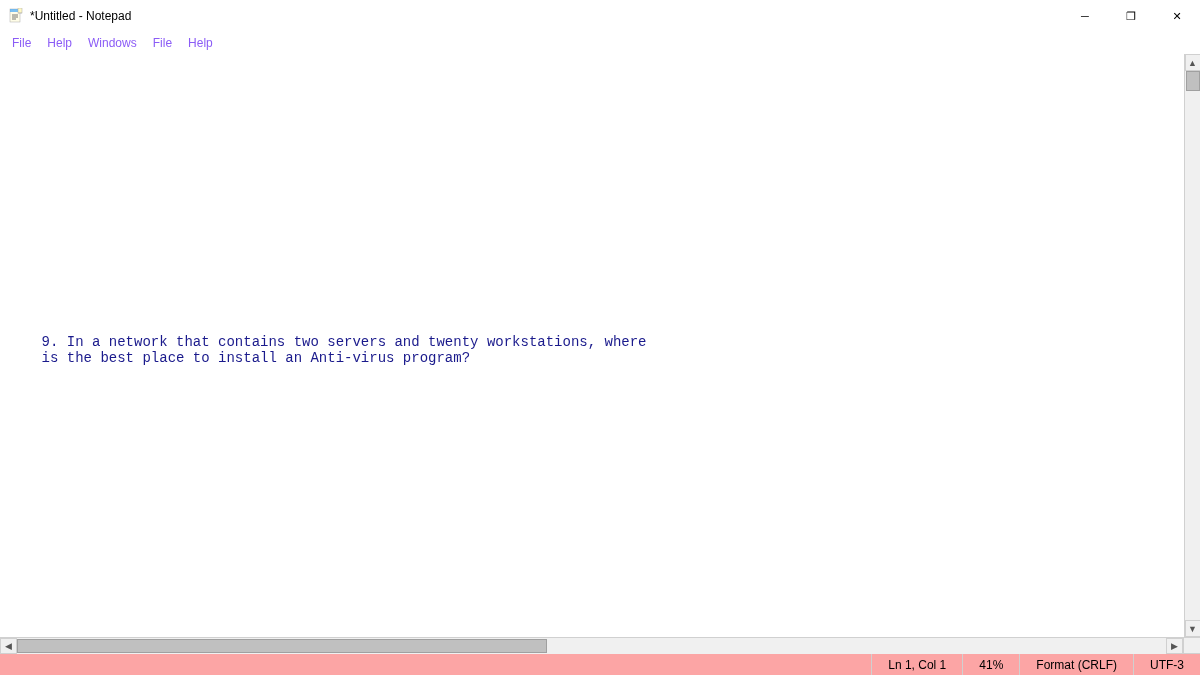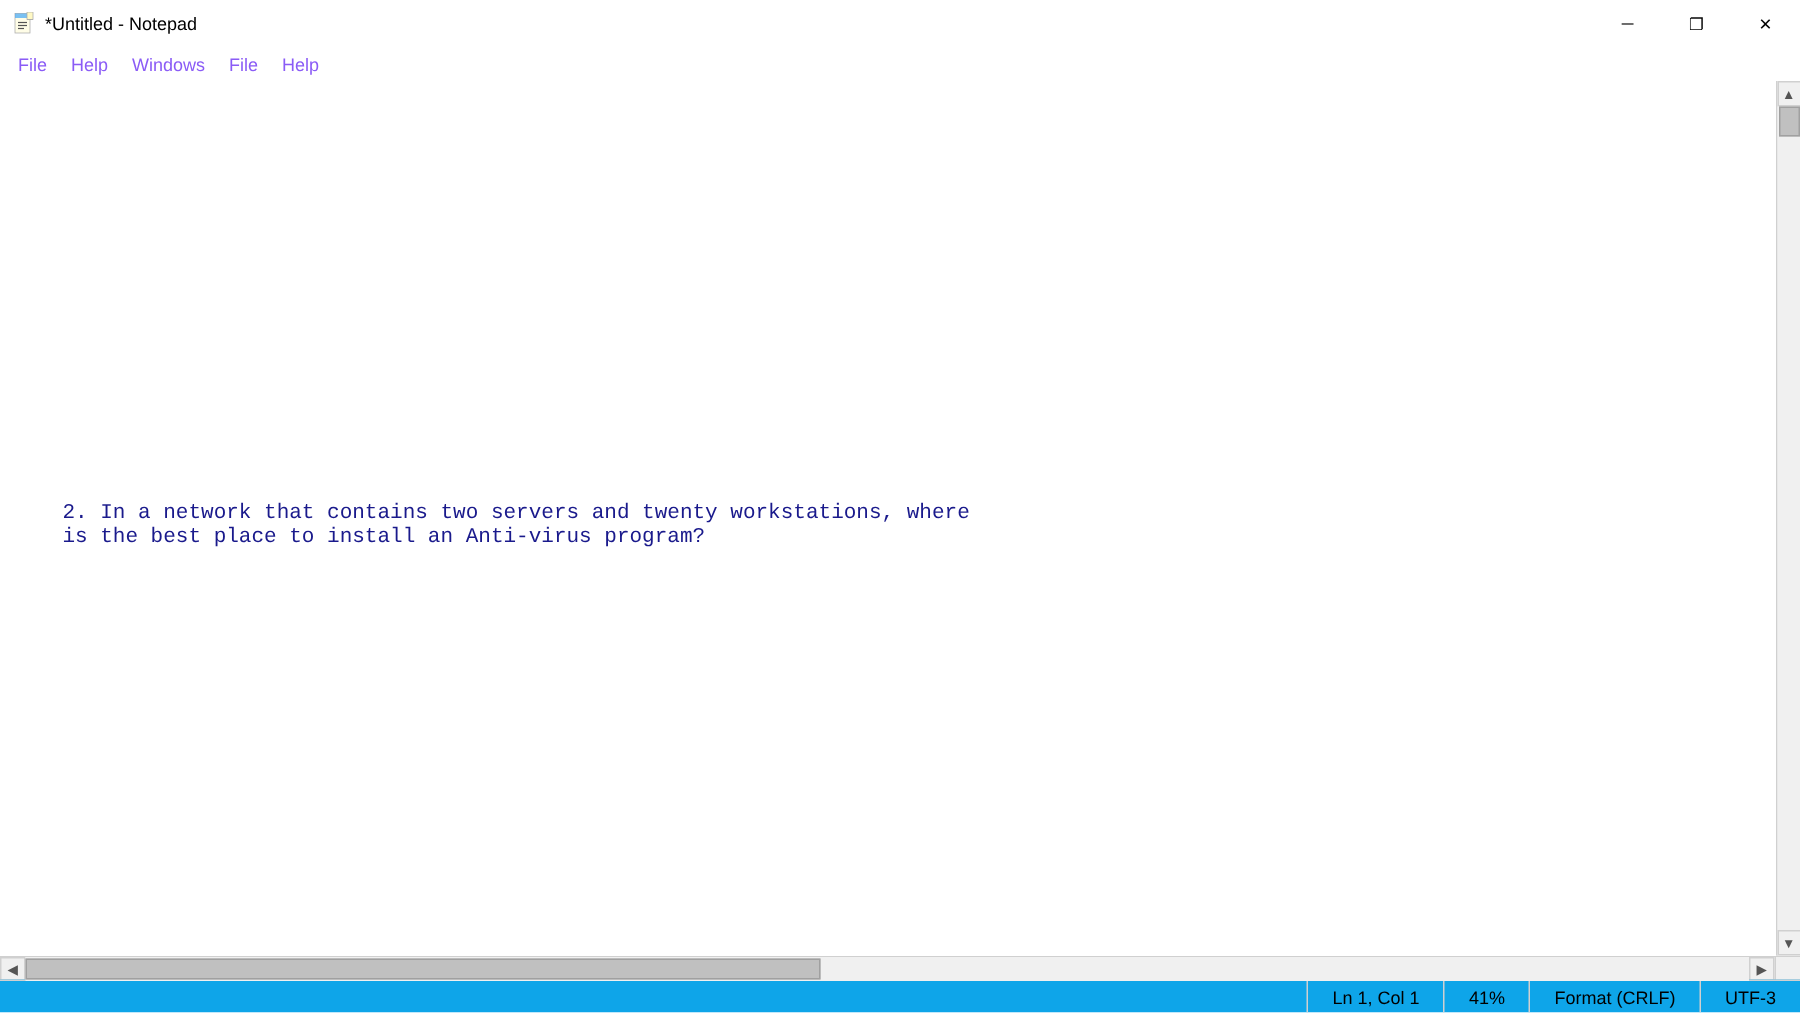--- a/index.html
+++ b/index.html
@@ -161,21 +161,21 @@
       background: #c0c0c0;
       position: absolute;
       top: 0;
       left: 1px;
       border: 1px solid #a0a0a0;
     }
 
     
     #status-bar {
       height: 22px;
-      background: #0ea5e9;
+      background: #fca5a5;
       border-top: 1px solid #d0d0d0;
       display: flex;
       align-items: center;
       justify-content: flex-end;
       font-size: 12px;
       color: #000;
       text-align: center;
     }
 
     .status-item {
@@ -277,21 +277,21 @@
 
 
 
 
 
 
 
 
 
 
-    2. In a network that contains two servers and twenty workstations, where
+    9. In a network that contains two servers and twenty workstations, where
     is the best place to install an Anti-virus program?</div>
   </div>
   <div id="vscrollbar">
     <div class="scroll-arrow">▲</div>
     <div class="scroll-track">
       <div class="scroll-thumb-v"></div>
     </div>
     <div class="scroll-arrow">▼</div>
   </div>
 </div>

